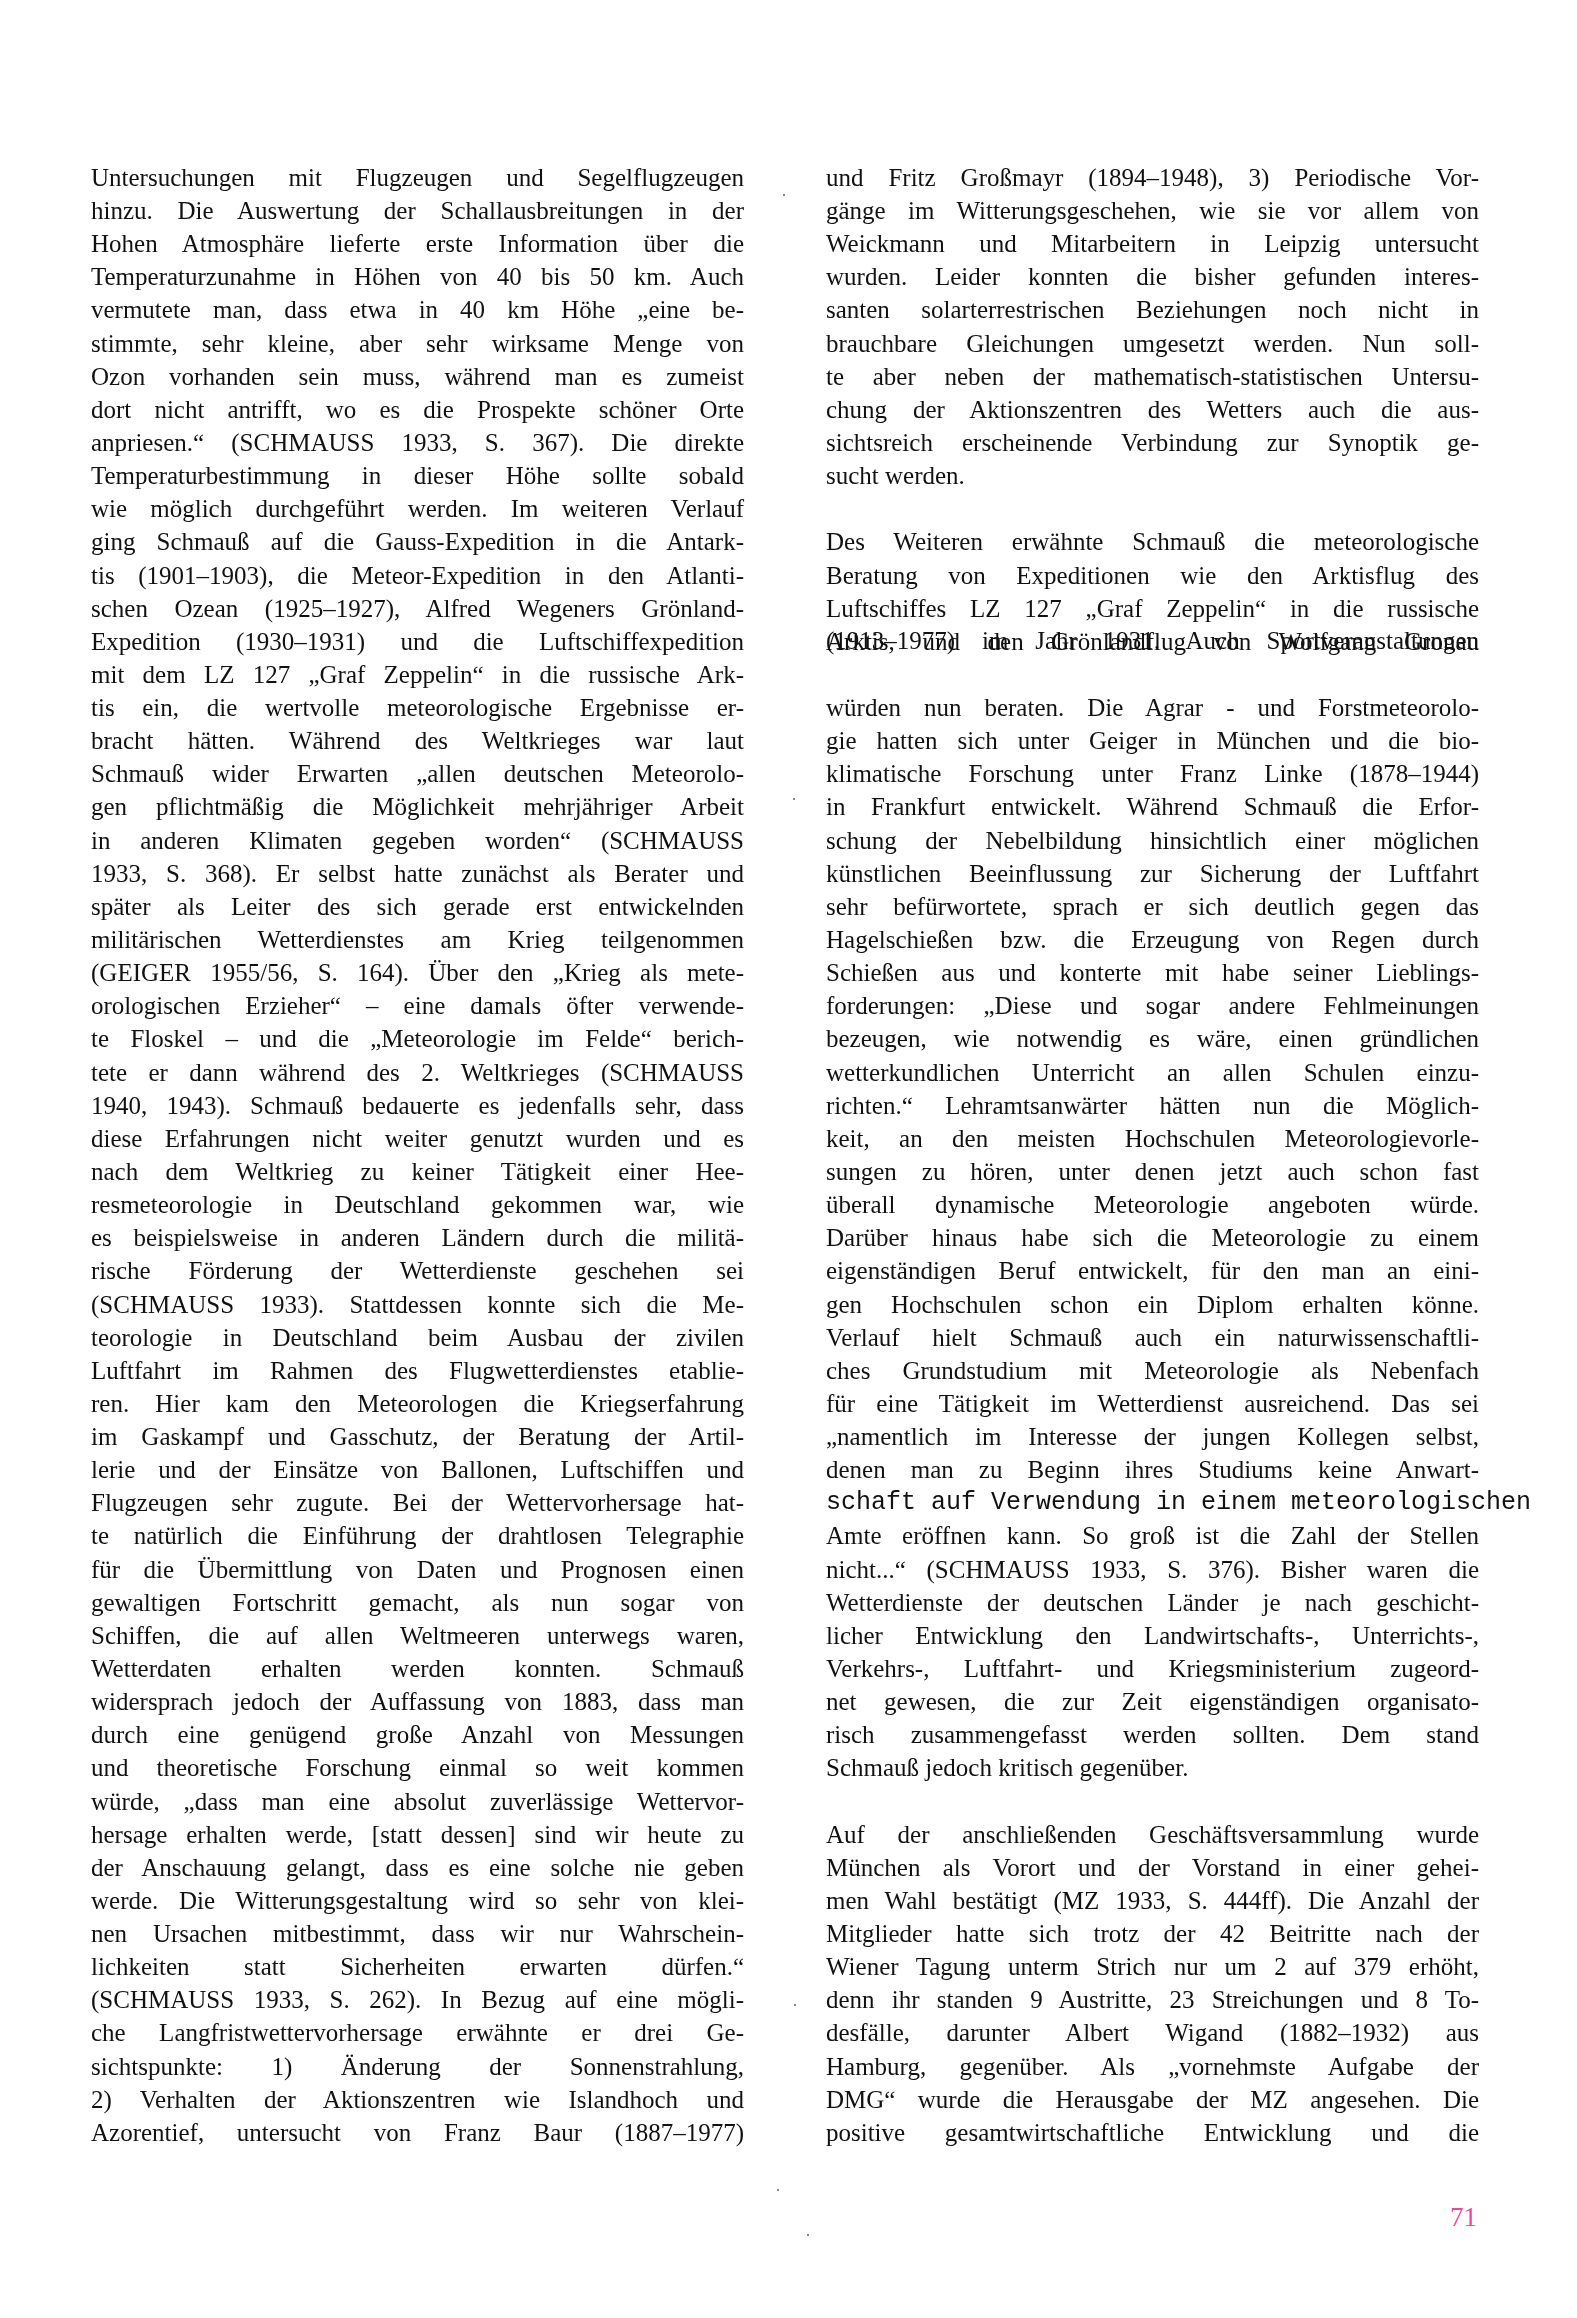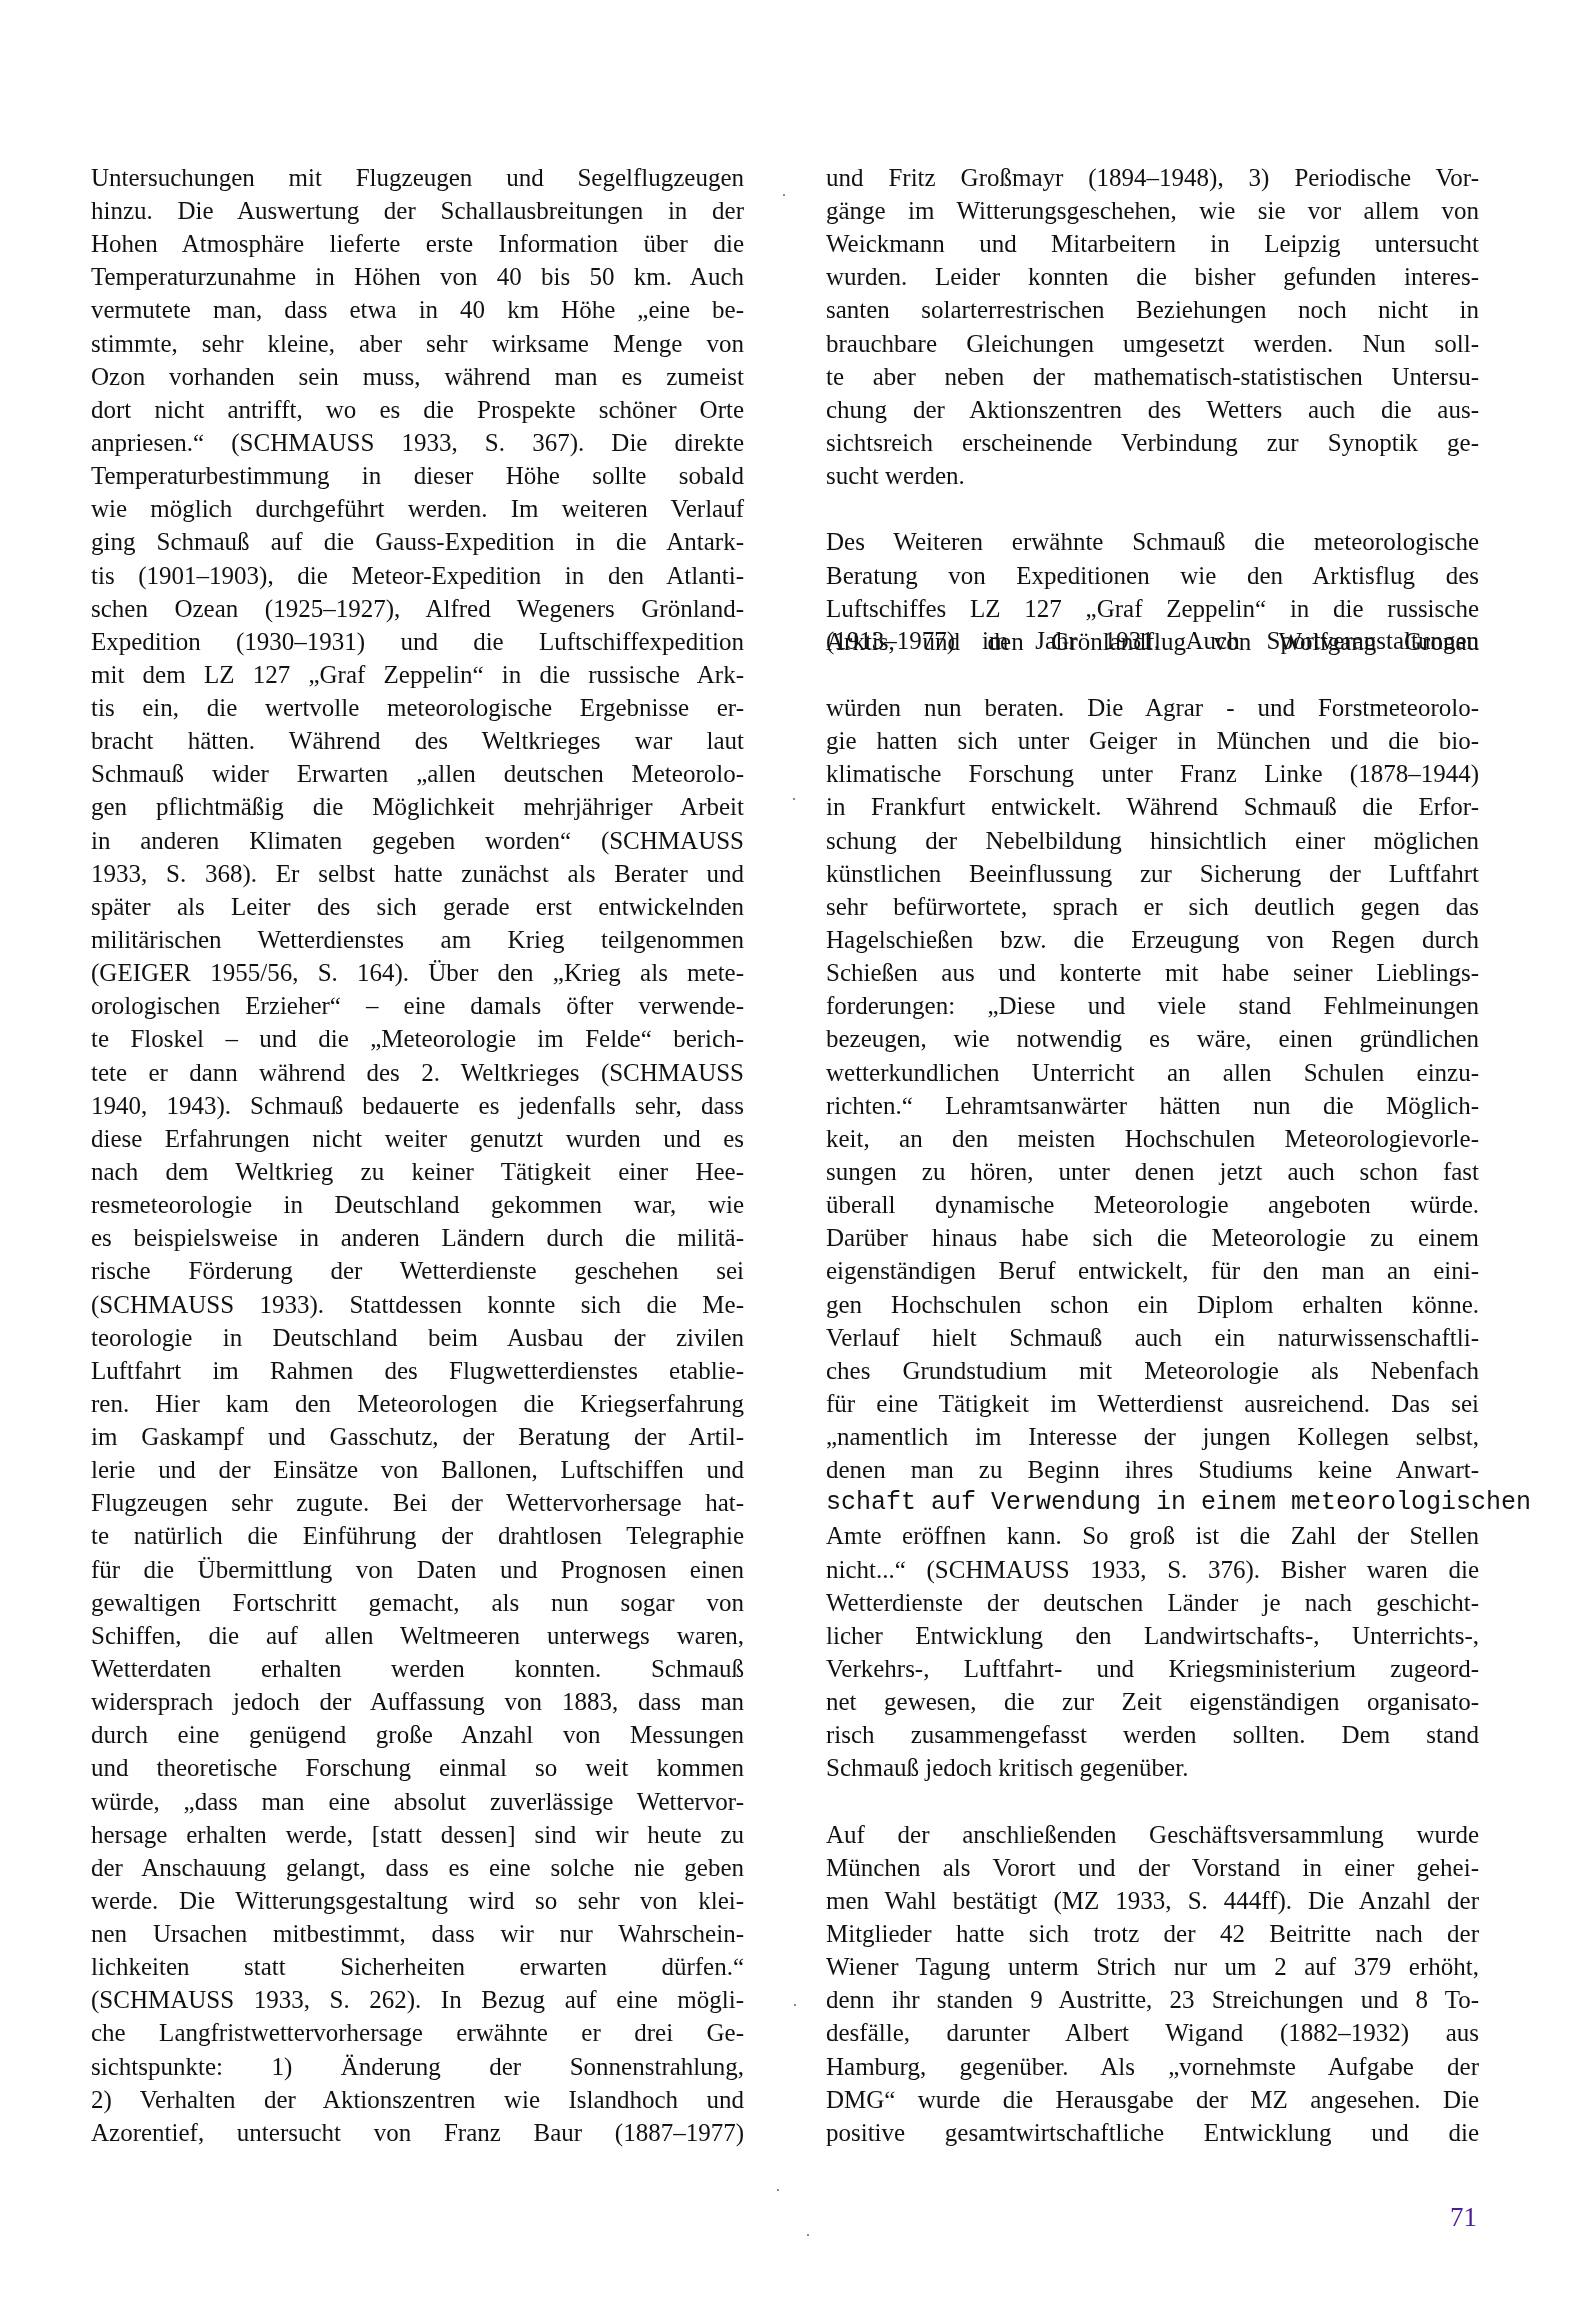--- a/index.html
+++ b/index.html
@@ -11,21 +11,21 @@
   .line {
     position: absolute; left: 0; width: 653px; height: 33px;
     font-family: "Liberation Serif", serif;
     font-size: 25px; line-height: 33px; color: #111;
     white-space: nowrap; text-align: justify; text-align-last: justify;
     overflow: visible;
   }
   .line.last { text-align-last: left; }
   .pagenum {
     position: absolute; left: 1450px; top: 2201px;
-    font-family: "Liberation Serif", serif; font-size: 27px; line-height: 33px; color: #4c1d95;
+    font-family: "Liberation Serif", serif; font-size: 27px; line-height: 33px; color: #ec4899;
   }
   .speck { position: absolute; width: 1.6px; height: 2.4px; background: #888; }
 </style>
 </head>
 <body>
 
 <div class="page">
   <div class="col" id="col-left">
       <div class="line" style="top: 161px;">Untersuchungen mit Flugzeugen und Segelflugzeugen</div>
       <div class="line" style="top: 194px;">hinzu. Die Auswertung der Schallausbreitungen in der</div>
@@ -106,21 +106,21 @@
       <div class="line" style="top: 624px;">(1913–1977) im Jahr 1931. Auch Sportveranstaltungen</div>
       <div class="line" style="top: 691px;">würden nun beraten. Die Agrar - und Forstmeteorolo-</div>
       <div class="line" style="top: 724px;">gie hatten sich unter Geiger in München und die bio-</div>
       <div class="line" style="top: 757px;">klimatische Forschung unter Franz Linke (1878–1944)</div>
       <div class="line" style="top: 790px;">in Frankfurt entwickelt. Während Schmauß die Erfor-</div>
       <div class="line" style="top: 824px;">schung der Nebelbildung hinsichtlich einer möglichen</div>
       <div class="line" style="top: 857px;">künstlichen Beeinflussung zur Sicherung der Luftfahrt</div>
       <div class="line" style="top: 890px;">sehr befürwortete, sprach er sich deutlich gegen das</div>
       <div class="line" style="top: 923px;">Hagelschießen bzw. die Erzeugung von Regen durch</div>
       <div class="line" style="top: 956px;">Schießen aus und konterte mit habe seiner Lieblings-</div>
-      <div class="line" style="top: 989px;">forderungen: „Diese und viele stand Fehlmeinungen</div>
+      <div class="line" style="top: 989px;">forderungen: „Diese und sogar andere Fehlmeinungen</div>
       <div class="line" style="top: 1022px;">bezeugen, wie notwendig es wäre, einen gründlichen</div>
       <div class="line" style="top: 1056px;">wetterkundlichen Unterricht an allen Schulen einzu-</div>
       <div class="line" style="top: 1089px;">richten.“ Lehramtsanwärter hätten nun die Möglich-</div>
       <div class="line" style="top: 1122px;">keit, an den meisten Hochschulen Meteorologievorle-</div>
       <div class="line" style="top: 1155px;">sungen zu hören, unter denen jetzt auch schon fast</div>
       <div class="line" style="top: 1188px;">überall dynamische Meteorologie angeboten würde.</div>
       <div class="line" style="top: 1221px;">Darüber hinaus habe sich die Meteorologie zu einem</div>
       <div class="line" style="top: 1254px;">eigenständigen Beruf entwickelt, für den man an eini-</div>
       <div class="line" style="top: 1288px;">gen Hochschulen schon ein Diplom erhalten könne.</div>
       <div class="line" style="top: 1321px;">Verlauf hielt Schmauß auch ein naturwissenschaftli-</div>

